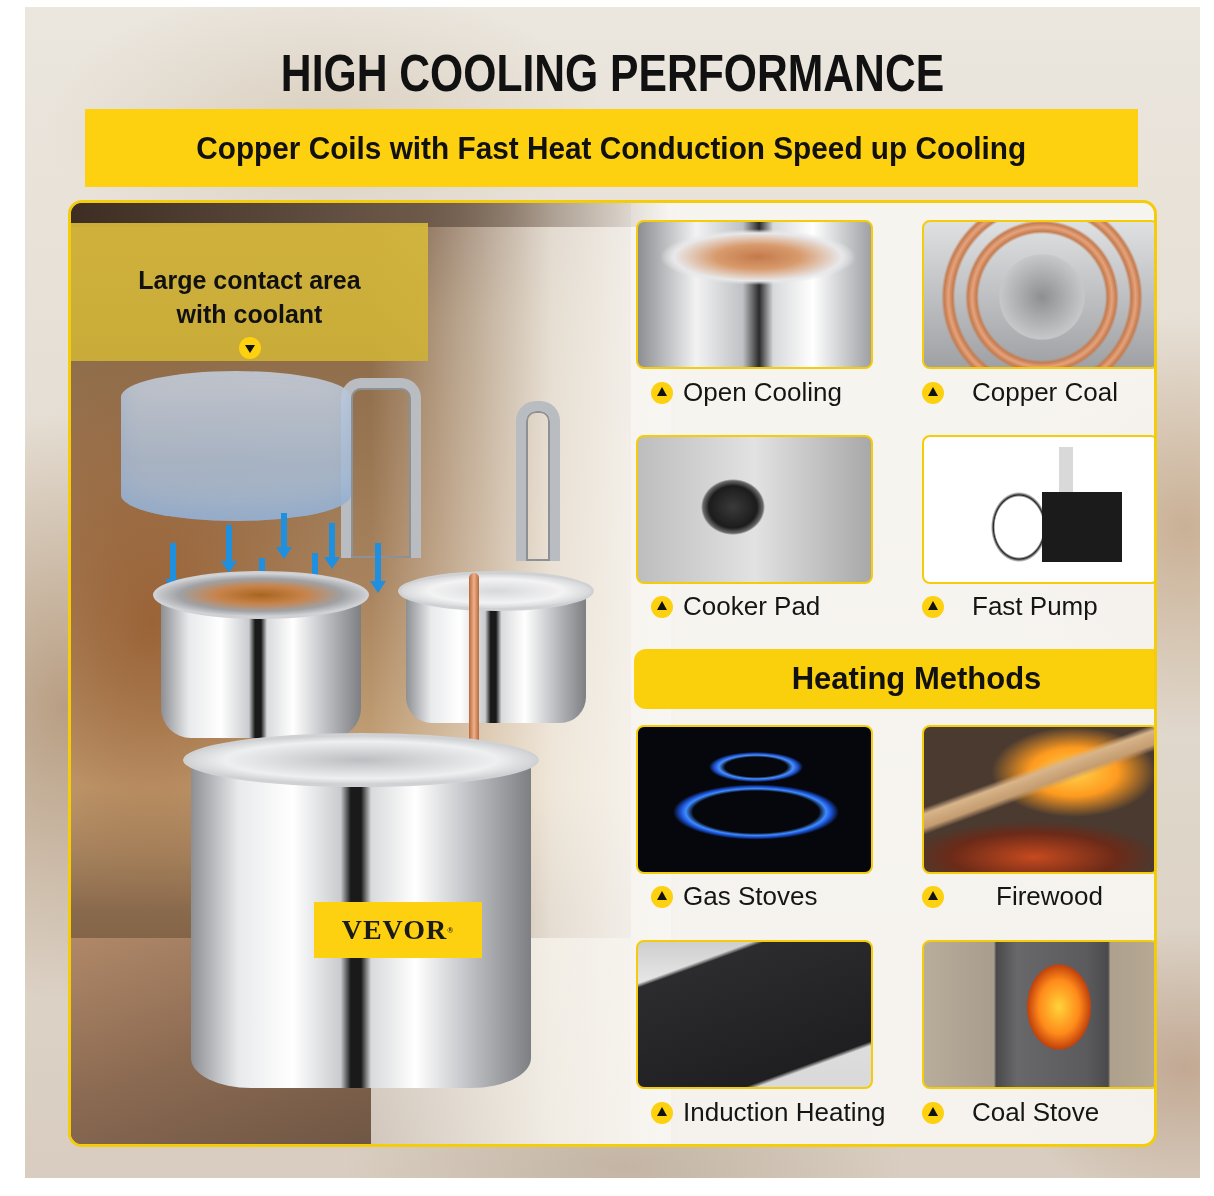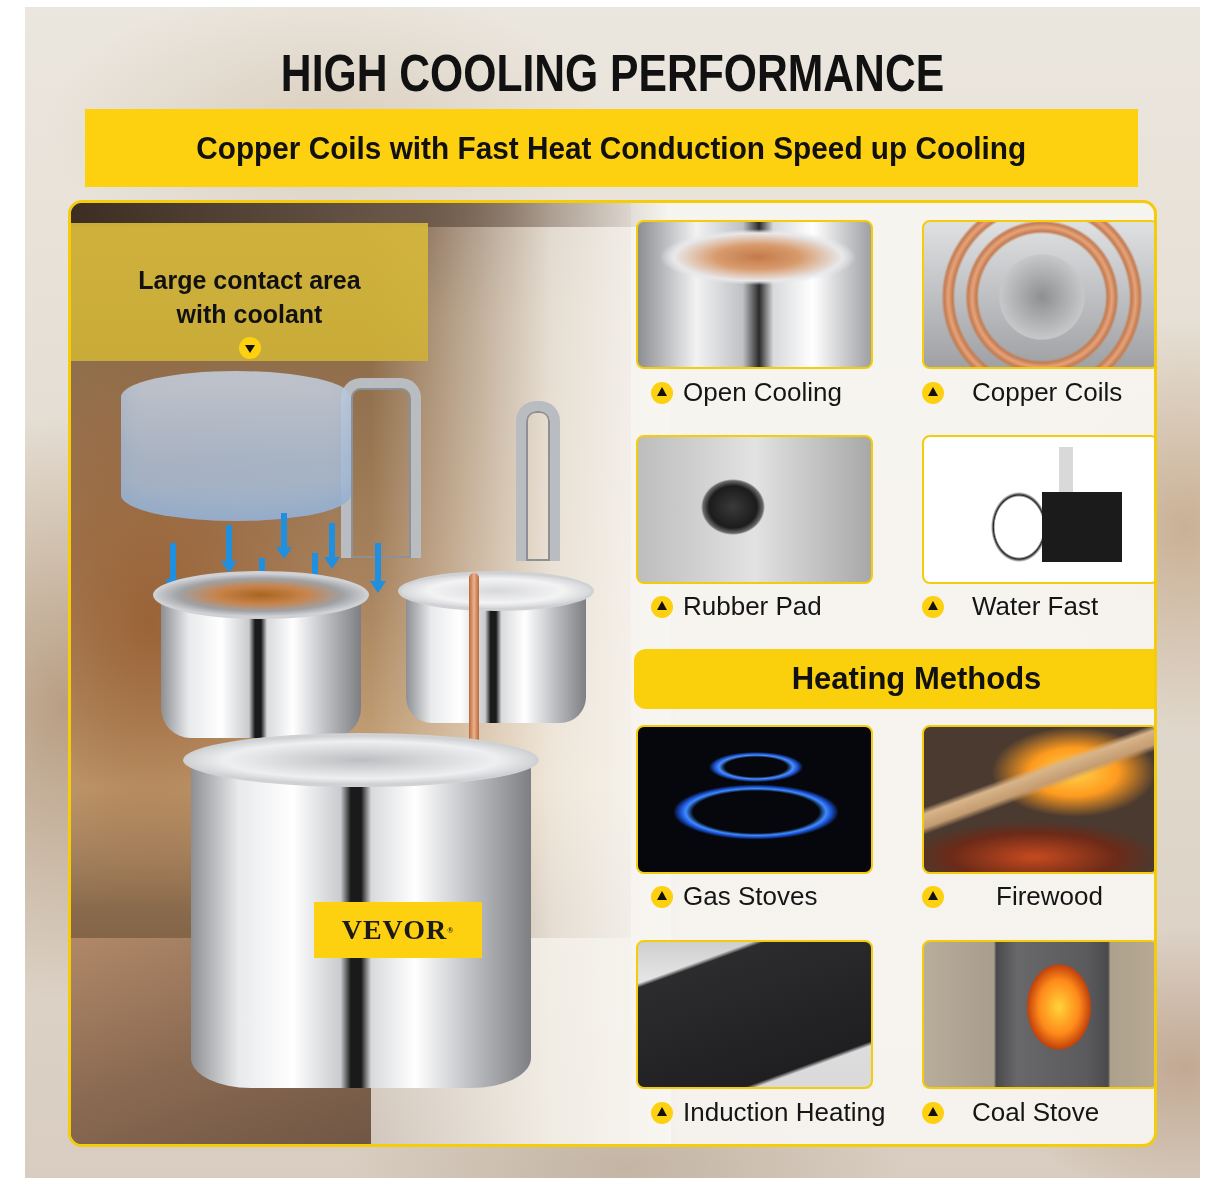--- a/index.html
+++ b/index.html
@@ -205,32 +205,32 @@
     </div>
 
     <div class="card img-open-cooling" style="left:565px; top:17px;"></div>
     <div class="card img-copper-coils" style="left:851px; top:17px;"></div>
     <div class="card-label" style="left:580px; top:174px;justify-content:flex-end;">
       <span class="bullet"></span>
       <span>Open Cooling</span>
     </div>
     <div class="card-label" style="left:851px; top:174px;">
       <span class="bullet wide"></span>
-      <span>Copper Coils</span>
+      <span>Copper Coal</span>
     </div>
 
     <div class="card img-rubber-pad" style="left:565px; top:232px;"></div>
     <div class="card img-water-pump" style="left:851px; top:232px;"></div>
     <div class="card-label" style="left:580px; top:388px;">
       <span class="bullet"></span>
-      <span>Rubber Pad</span>
+      <span>Cooker Pad</span>
     </div>
     <div class="card-label" style="left:851px; top:388px;">
       <span class="bullet wide"></span>
-      <span>Water Fast</span>
+      <span>Fast Pump</span>
     </div>
 
     <div class="heating-band">
       <span>Heating Methods</span>
     </div>
 
     <div class="card img-gas" style="left:565px; top:522px;"></div>
     <div class="card img-firewood" style="left:851px; top:522px;"></div>
     <div class="card-label" style="left:580px; top:678px;">
       <span class="bullet"></span>

